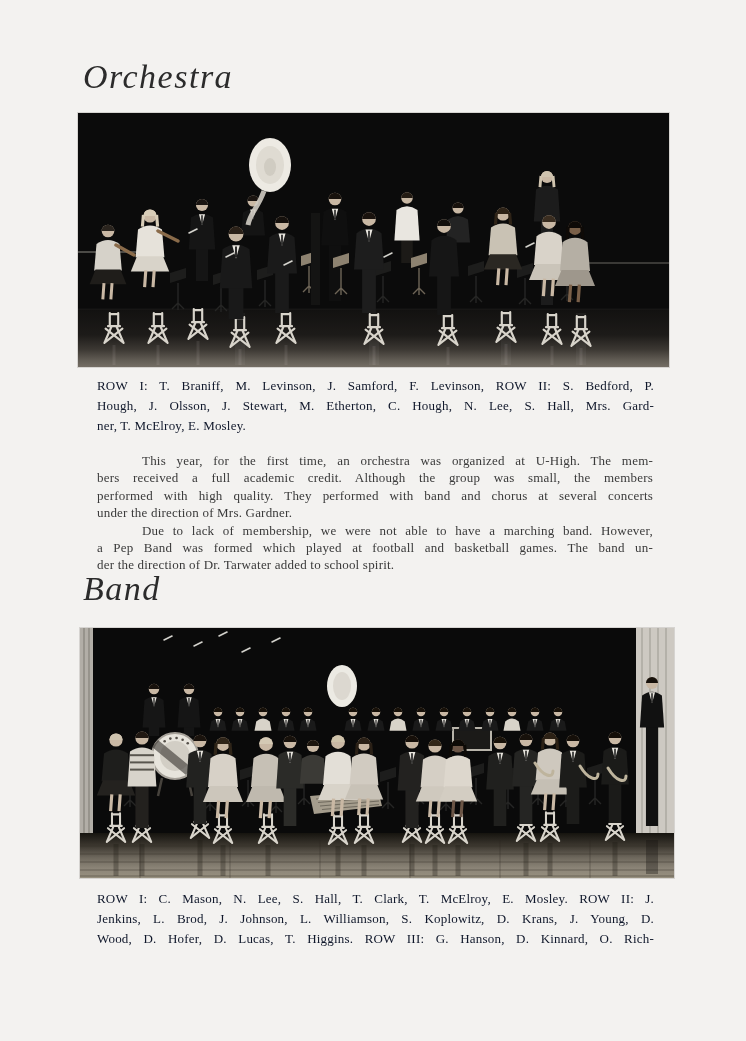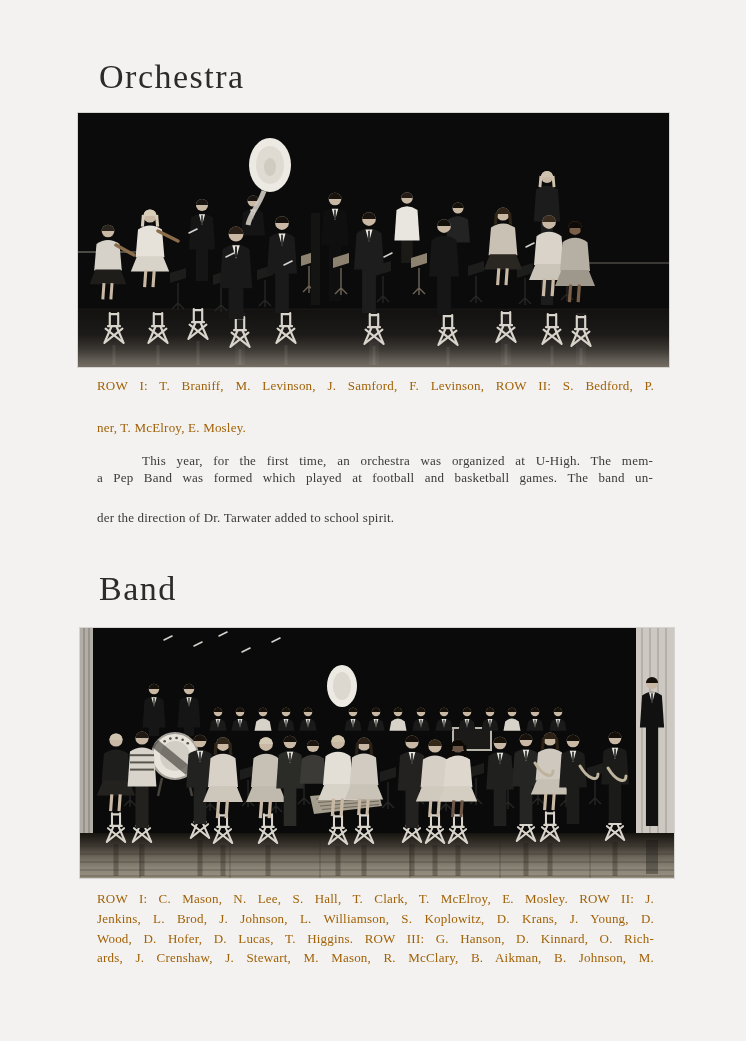--- a/index.html
+++ b/index.html
@@ -1,35 +1,35 @@
 <!DOCTYPE html>
 <html><head>
 <meta charset="utf-8">
 <style>
   html,body{margin:0;padding:0;background:#e8e7e5;}
   .page{position:relative;width:746px;height:1041px;background:#f3f2f0;overflow:hidden;
         font-family:"Liberation Serif",serif;}
-  .head{position:absolute;left:99px;margin:0;font-family:"Liberation Serif",serif;
-        font-weight:500;font-size:34px;line-height:1;color:#2b2b2b;
+  .head{position:absolute;left:83px;margin:0;font-family:"Liberation Serif",serif;
+        font-style:italic;font-weight:500;font-size:34px;line-height:1;color:#2b2b2b;
         letter-spacing:1.5px;}
   .head1{top:60px;}
   .head2{top:572px;}
   .photo{position:absolute;background:#0b0b0b;box-shadow:0 0 0 1px rgba(140,137,130,0.28);}
   .photo1{left:78px;top:113px;width:591px;height:254px;}
   .photo2{left:80px;top:628px;width:594px;height:250px;}
   .photo svg{display:block;width:100%;height:100%;}
   .caption{position:absolute;left:97px;width:557px;font-size:13px;line-height:19.8px;
-           color:#a16207;letter-spacing:0.2px;}
+           color:#0f172a;letter-spacing:0.2px;}
   .cap1{top:376px;}
   .cap2{top:889px;}
   .bodytext{position:absolute;left:97px;top:452px;width:556px;font-size:13px;
             line-height:17.4px;color:#3a3a3a;letter-spacing:0.2px;}
   .jline{text-align:justify;text-align-last:justify;-moz-text-align-last:justify;
          text-justify:inter-word;white-space:normal;}
-  .jline.last{text-align-last:left;margin-top:22px;-moz-text-align-last:left;}
+  .jline.last{text-align-last:left;-moz-text-align-last:left;}
   .indent{padding-left:45px;}
 </style>
 </head>
 <body>
 
 <div class="page">
 
   <h1 class="head head1">Orchestra</h1>
 
   <div class="photo photo1" aria-label="Black-and-white photograph of the U-High orchestra: about sixteen students seated in a semicircle on a dark stage with music stands, white folding chairs, a sousaphone bell at upper left, and the director standing at right">
@@ -231,25 +231,30 @@
         <line x1="111" y1="120" x2="119" y2="116" stroke="rgba(246,244,237,0.85)" stroke-width="1.6" stroke-linecap="round"></line>
         <line x1="148" y1="144" x2="156" y2="140" stroke="rgba(246,244,237,0.85)" stroke-width="1.6" stroke-linecap="round"></line>
         <line x1="306" y1="144" x2="314" y2="140" stroke="rgba(246,244,237,0.85)" stroke-width="1.6" stroke-linecap="round"></line>
         <line x1="448" y1="134" x2="456" y2="130" stroke="rgba(246,244,237,0.85)" stroke-width="1.6" stroke-linecap="round"></line>
         <line x1="206" y1="152" x2="214" y2="148" stroke="rgba(246,244,237,0.85)" stroke-width="1.6" stroke-linecap="round"></line>
       </svg>
   </div>
 
   <div class="caption cap1">
     <div class="jline">ROW I: T. Braniff, M. Levinson, J. Samford, F. Levinson, ROW II: S. Bedford, P.</div>
+    <div class="jline">Hough, J. Olsson, J. Stewart, M. Etherton, C. Hough, N. Lee, S. Hall, Mrs. Gard-</div>
     <div class="jline last">ner, T. McElroy, E. Mosley.</div>
   </div>
 
   <div class="bodytext">
     <div class="jline indent">This year, for the first time, an orchestra was organized at U-High.  The mem-</div>
+    <div class="jline">bers received a full academic credit.  Although the group was small, the members</div>
+    <div class="jline">performed with high quality.  They performed with band and chorus at several concerts</div>
+    <div class="jline last">under the direction of Mrs. Gardner.</div>
+    <div class="jline indent">Due to lack of membership, we were not able to have a marching band.  However,</div>
     <div class="jline">a Pep Band was formed which played at football and basketball games.  The band un-</div>
     <div class="jline last">der the direction of Dr. Tarwater added to school spirit.</div>
   </div>
 
   <h1 class="head head2">Band</h1>
 
   <div class="photo photo2" aria-label="Black-and-white photograph of the U-High band on stage: rows of seated players with music stands, a lettered bass drum at left, a sousaphone bell at center, light curtains at both edges, and the director standing at right on a polished wood floor">
     <svg id="svg2" viewBox="0 0 594 250">
         <defs>
           <linearGradient id="floor2" x1="0" y1="0" x2="0" y2="1">
@@ -611,16 +616,15 @@
         <circle cx="572" cy="55" r="6.050000000000001" fill="#c9b8a4"></circle>
         <path d="M565.95,55 A6.050000000000001,6.050000000000001 0 0 1 578.05,55 Z" fill="#17110b"></path>
         <line x1="572" y1="212" x2="572" y2="246" stroke="rgba(20,18,15,0.35)" stroke-width="12"></line>
       </svg>
   </div>
 
   <div class="caption cap2">
     <div class="jline">ROW I: C. Mason, N. Lee, S. Hall, T. Clark, T. McElroy, E. Mosley.  ROW II: J.</div>
     <div class="jline">Jenkins, L. Brod, J. Johnson, L. Williamson, S. Koplowitz, D. Krans, J. Young, D.</div>
     <div class="jline">Wood, D. Hofer, D. Lucas, T. Higgins.  ROW III: G. Hanson, D. Kinnard, O. Rich-</div>
-    <div class="jline">ards, J. Crenshaw, J. Stewart, M. Mason, R. McClary, B. Aikman, B. Johnson, M.</div>
   </div>
 
 </div>
 
 </body></html>

